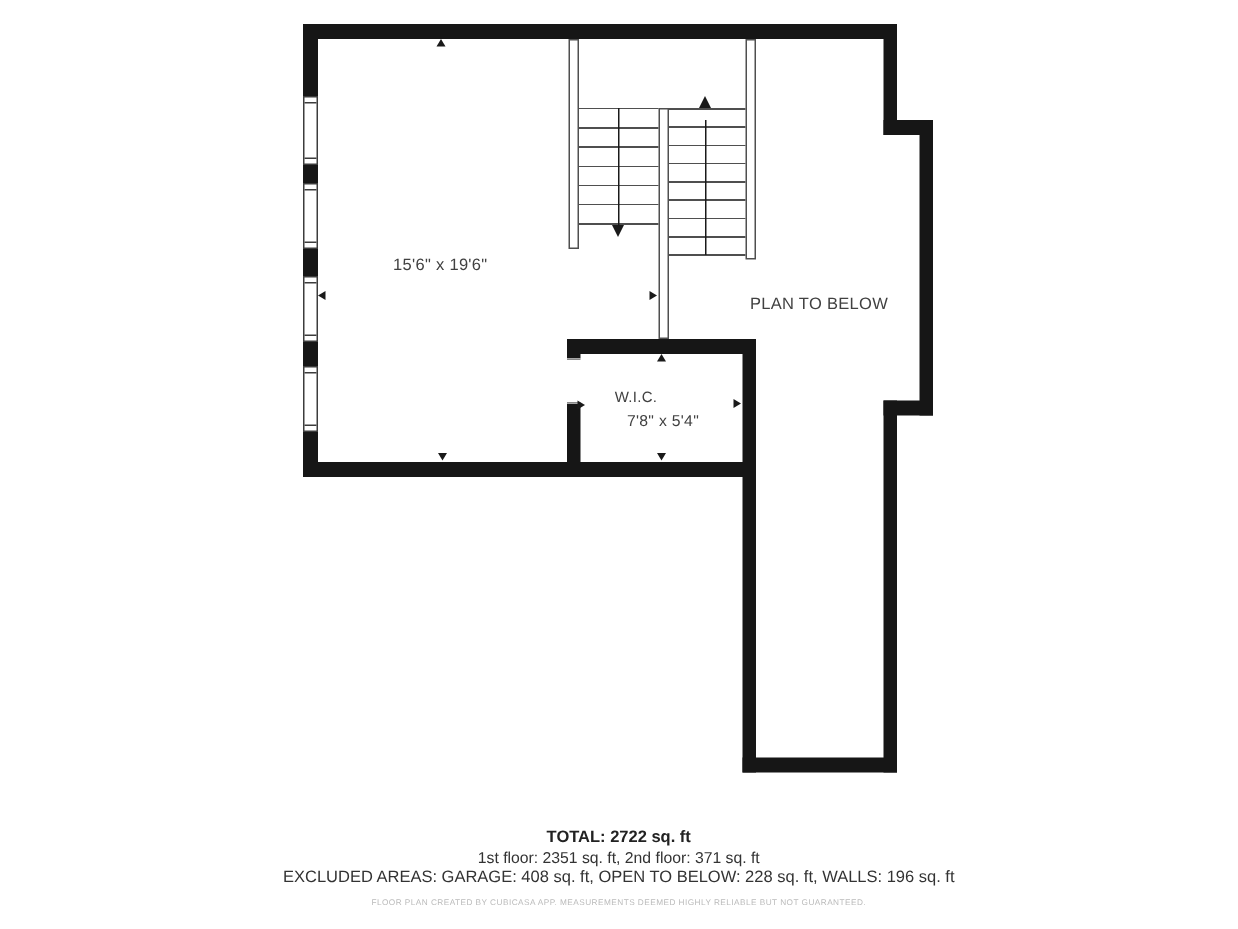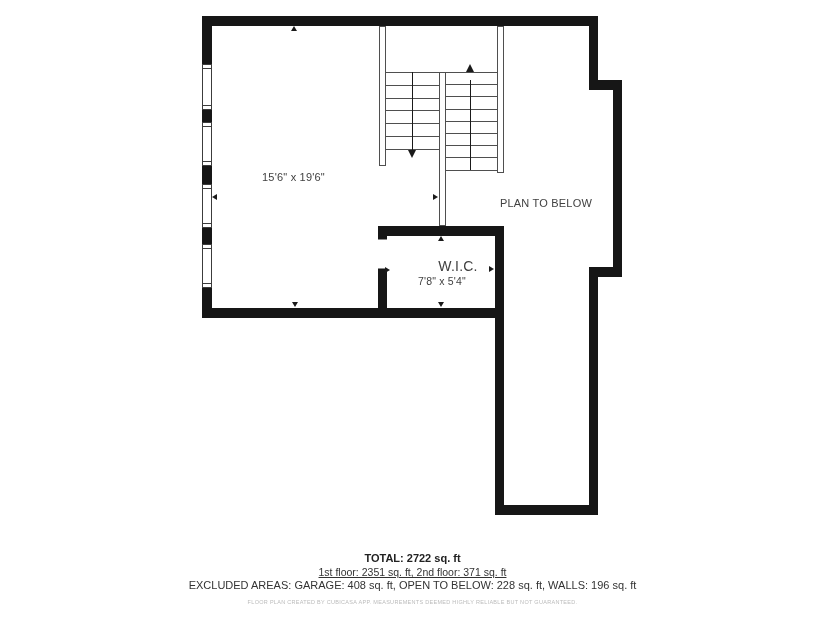--- a/index.html
+++ b/index.html
@@ -89,27 +89,27 @@
   .m-stairs-mid{left:433px;top:194px;}
 
   
   .room-label{
     position:absolute;text-align:center;color:#414141;
     font-size:11px;line-height:14px;letter-spacing:0.2px;white-space:nowrap;
   }
   .lbl-sitting      {left:213px;top:155px;width:161px;}
   .lbl-sitting-dims {left:213px;top:170px;width:161px;}
   .lbl-open         {left:466px;top:196px;width:160px;}
-  .lbl-wic          {left:408px;top:259px;width:100px;font-size:14px;}
+  .lbl-wic          {left:374px;top:259px;width:100px;font-size:10px;}
   .lbl-wic-dims     {left:392px;top:274px;width:100px;font-size:10.5px;}
 
   
   .footer-line{position:absolute;left:0;width:825px;text-align:center;color:#333333;white-space:nowrap;}
   .f-total   {top:552px;font-size:11px;font-weight:bold;color:#222222;line-height:13px;}
-  .f-floors  {top:566px;font-size:10.5px;line-height:13px;text-decoration:underline;}
+  .f-floors  {top:566px;font-size:10.5px;line-height:13px;}
   .f-excl    {top:579px;font-size:11px;line-height:13px;}
   .f-disc    {top:599px;font-size:5.5px;line-height:7px;color:#bbbbbb;letter-spacing:0.3px;}
 </style>
 </head>
 <body>
 
 <div class="stage">
 
   <div class="wall wall-top"></div>
   <div class="wall lw-seg1"></div>

